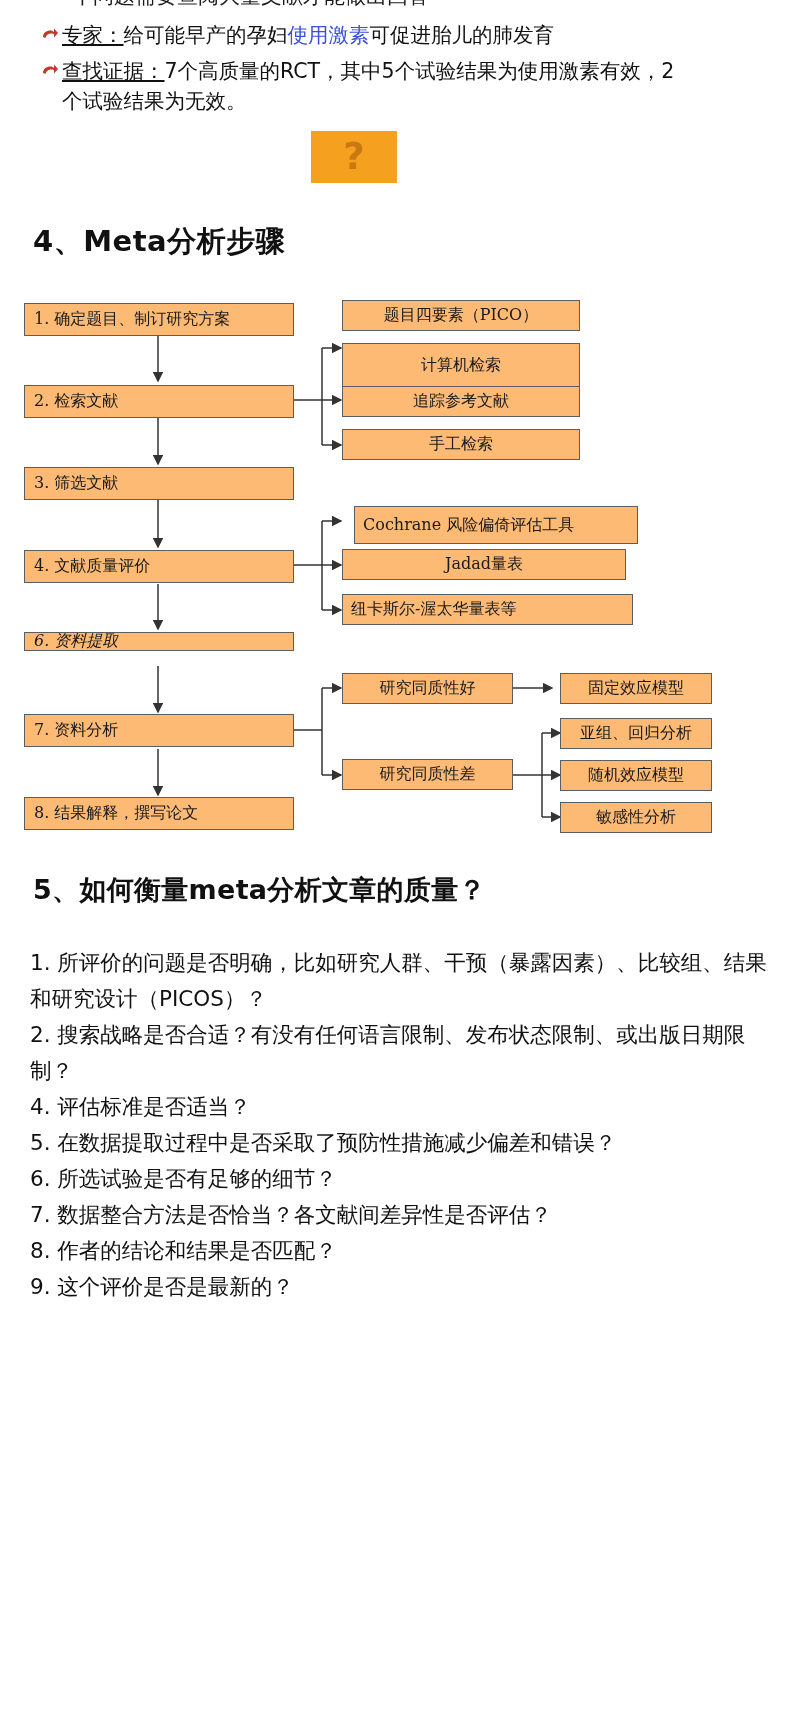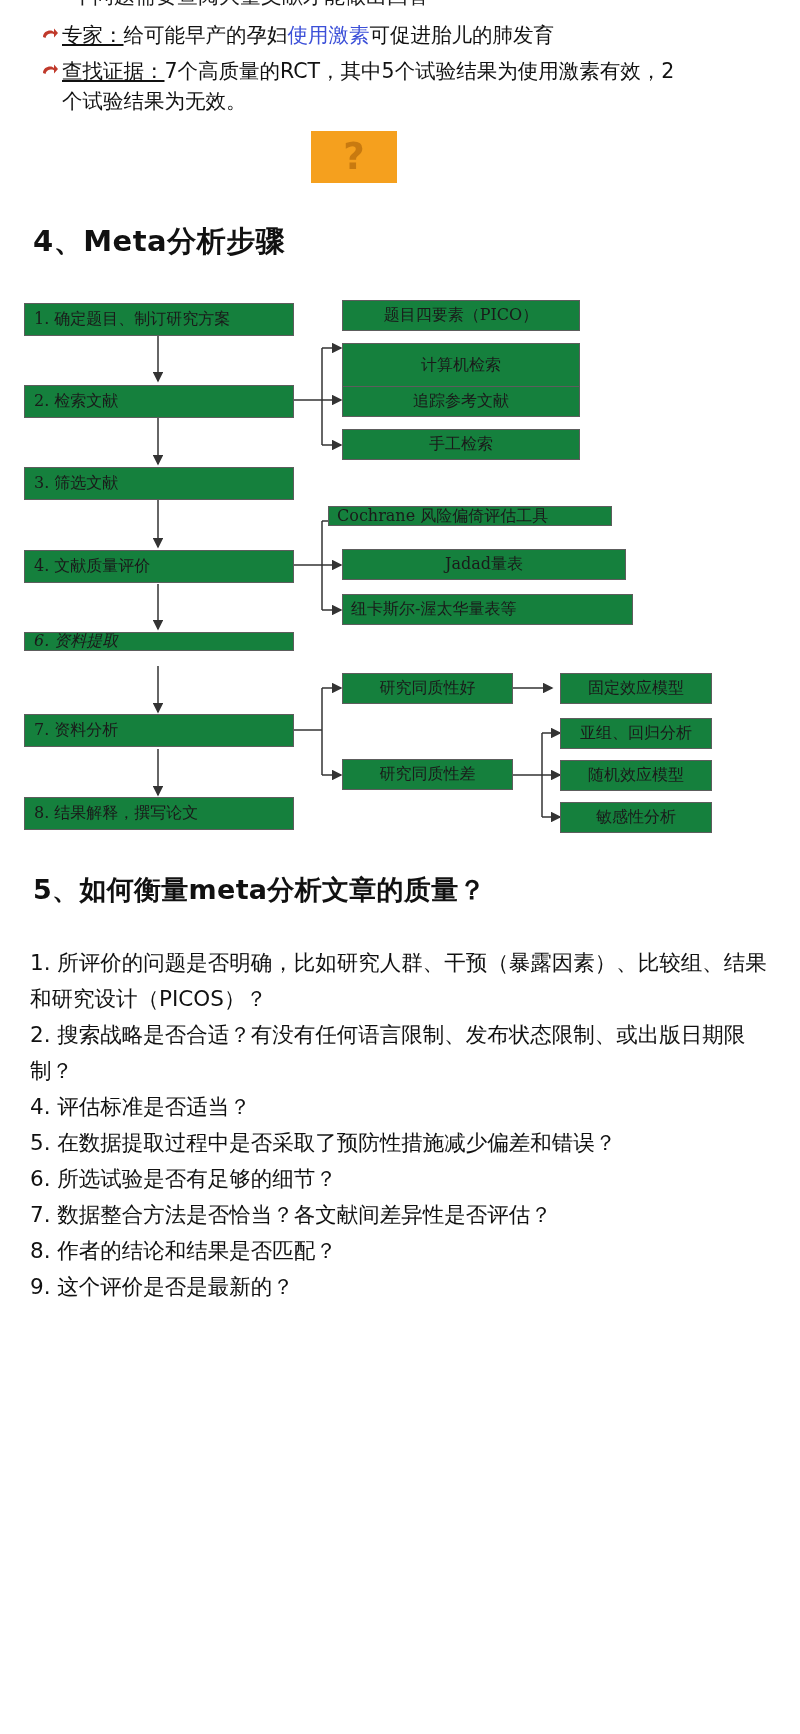--- a/index.html
+++ b/index.html
@@ -54,21 +54,21 @@
     white-space:nowrap;
   }
   #h4{left:33px;top:222px;font-size:29px;letter-spacing:.5px;}
   #h5{left:33px;top:872px;font-size:27px;letter-spacing:.3px;}
 
   
   .flow{position:absolute;left:0;top:285px;width:800px;height:560px;}
   .flow svg{position:absolute;left:0;top:0;}
   .fbox{
     position:absolute;box-sizing:border-box;
-    border:1px solid #5d5d5d;background:#15803d;
+    border:1px solid #5d5d5d;background:#fdba74;
     font-family:"DejaVu Serif","Liberation Serif",serif;
     color:#1a1a1a;display:flex;align-items:center;
     white-space:nowrap;overflow:hidden;
   }
   .fbox.left{padding-left:9px;justify-content:flex-start;font-size:16px;}
   .fbox.right{justify-content:center;font-size:16px;}
   .fbox.rightleft{justify-content:flex-start;padding-left:8px;font-size:16px;}
 
   
   .qlist{
@@ -163,21 +163,21 @@
   <div class="fbox left" style="left:24px;top:265px;width:270px;height:33px;">4. 文献质量评价</div>
   <div class="fbox left" style="left:24px;top:347px;width:270px;height:19px;font-style:italic;">6.  资料提取</div>
   <div class="fbox left" style="left:24px;top:429px;width:270px;height:33px;">7.  资料分析</div>
   <div class="fbox left" style="left:24px;top:512px;width:270px;height:33px;">8.  结果解释，撰写论文</div>
 
   <div class="fbox right" style="left:342px;top:15px;width:238px;height:31px;">题目四要素（PICO）</div>
   <div class="fbox right" style="left:342px;top:58px;width:238px;height:45px;">计算机检索</div>
   <div class="fbox right" style="left:342px;top:101px;width:238px;height:31px;">追踪参考文献</div>
   <div class="fbox right" style="left:342px;top:144px;width:238px;height:31px;">手工检索</div>
 
-  <div class="fbox rightleft" style="left:328px;top:221px;width:284px;height:20px;">Cochrane  风险偏倚评估工具</div>
+  <div class="fbox rightleft" style="left:354px;top:221px;width:284px;height:38px;">Cochrane  风险偏倚评估工具</div>
   <div class="fbox right" style="left:342px;top:264px;width:284px;height:31px;">Jadad量表</div>
   <div class="fbox rightleft" style="left:342px;top:309px;width:291px;height:31px;">纽卡斯尔-渥太华量表等</div>
 
   <div class="fbox right" style="left:342px;top:388px;width:171px;height:31px;">研究同质性好</div>
   <div class="fbox right" style="left:342px;top:474px;width:171px;height:31px;">研究同质性差</div>
 
   <div class="fbox right" style="left:560px;top:388px;width:152px;height:31px;">固定效应模型</div>
   <div class="fbox right" style="left:560px;top:433px;width:152px;height:31px;">亚组、回归分析</div>
   <div class="fbox right" style="left:560px;top:475px;width:152px;height:31px;">随机效应模型</div>
   <div class="fbox right" style="left:560px;top:517px;width:152px;height:31px;">敏感性分析</div>

